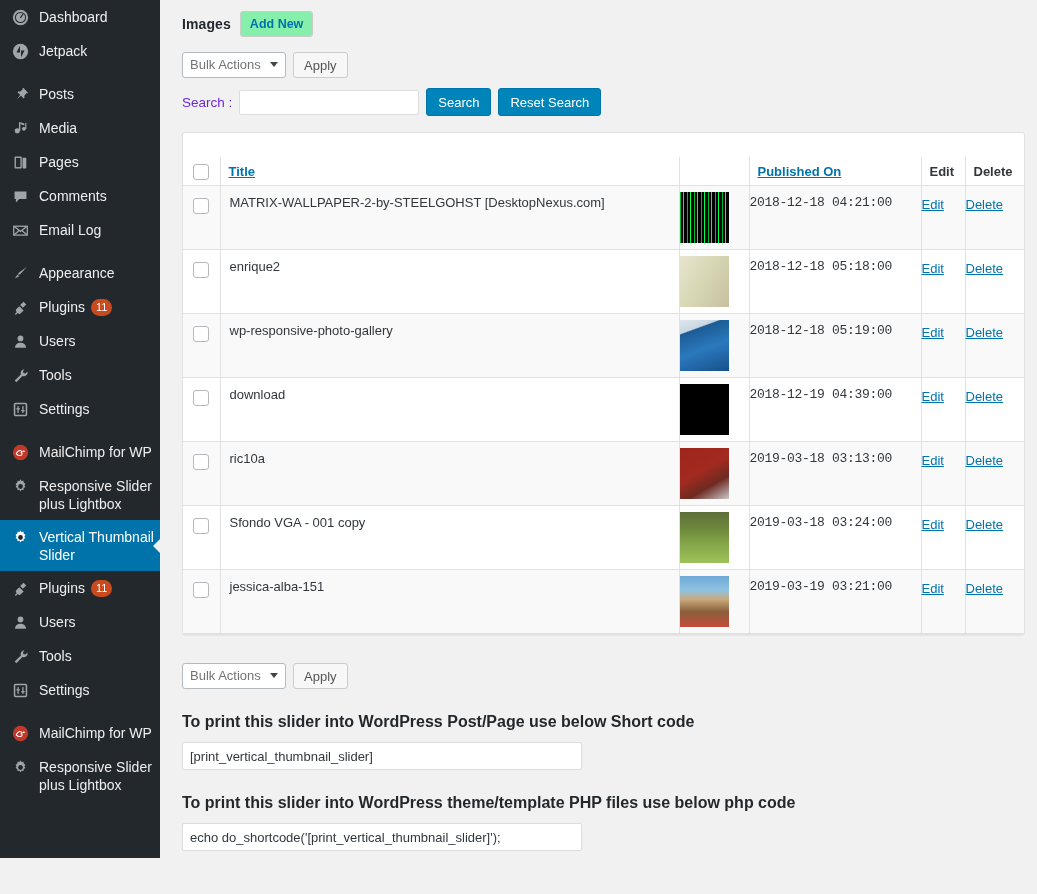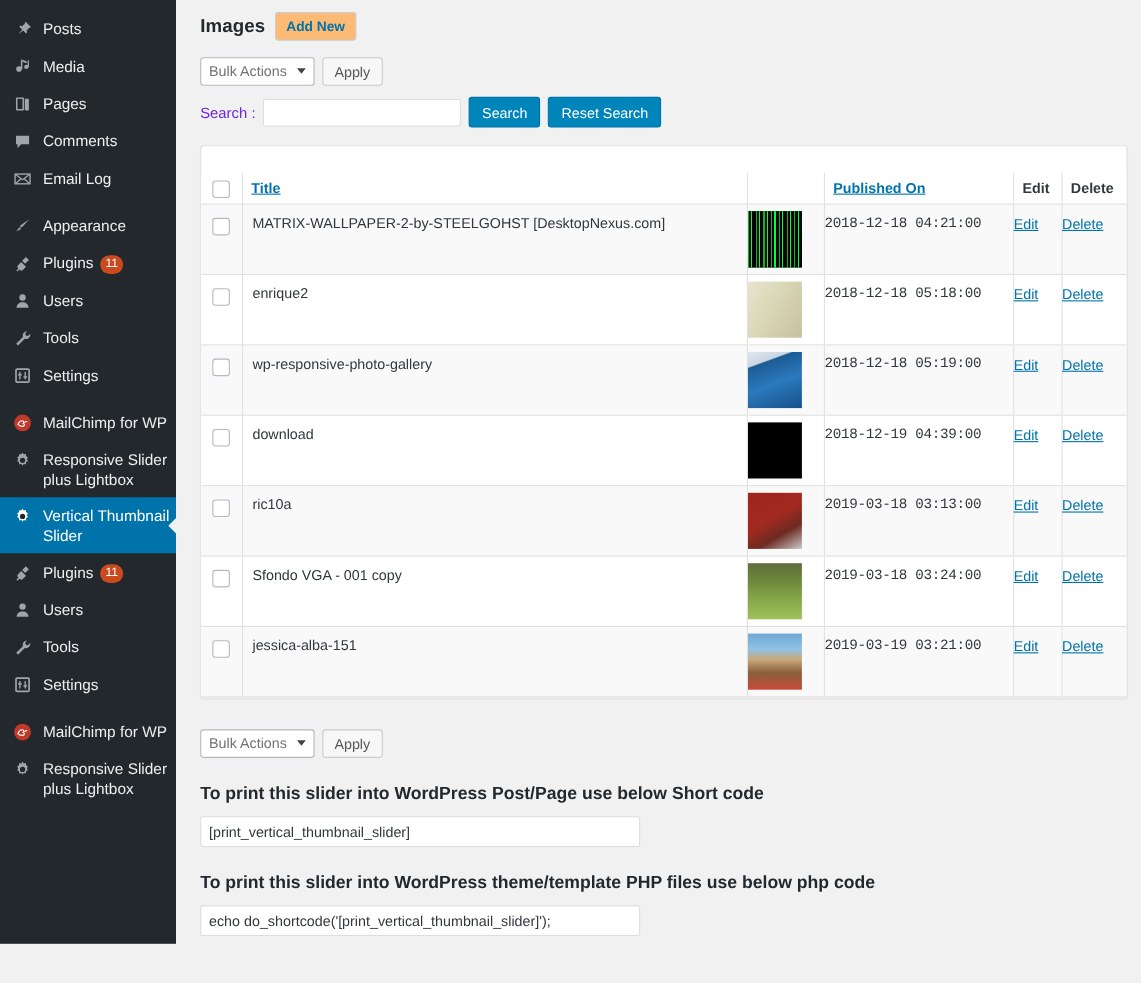--- a/index.html
+++ b/index.html
@@ -70,25 +70,25 @@
   
   #content {
     position: absolute; left: 160px; top: 0;
     width: 877px; height: 894px;
     background: #f1f1f1;
     padding: 9px 12px 0 22px;
   }
 
   .head-row { display: flex; align-items: center; gap: 9px; height: 30px; }
   .page-title {
-    font-size: 17px; font-weight: bold; color: #23282d;
+    font-size: 14px; font-weight: bold; color: #23282d;
     letter-spacing: .1px;
   }
   .btn-addnew {
-    background: #fdba74;
+    background: #86efac;
     border: 1px solid #ccc;
     border-radius: 3px;
     color: #0073aa;
     font-size: 12.5px; font-weight: bold;
     padding: 5px 9px;
     cursor: pointer;
     line-height: 14px;
   }
 
   .bulk-row { display: flex; align-items: center; gap: 7px; margin-top: 13px; }
@@ -231,20 +231,42 @@
     color: #32373c;
     outline: none;
   }
 </style>
 </head>
 <body>
 
 <div id="app">
 
   <nav id="sidebar">
+      <div class="menu-group">
+        <div class="menu-item">
+          <span class="mi-ico">
+            <svg width="17" height="17" viewBox="0 0 20 20">
+              <circle cx="10" cy="10" r="9" fill="currentColor"></circle>
+              <circle cx="10" cy="10" r="6.6" fill="#23282d"></circle>
+              <circle cx="10" cy="10" r="5.4" fill="currentColor"></circle>
+              <rect x="9.4" y="5" width="1.4" height="5.4" fill="#23282d" transform="rotate(35 10 10)"></rect>
+            </svg>
+          </span>
+          <span class="mi-label">Dashboard</span>
+        </div>
+        <div class="menu-item">
+          <span class="mi-ico">
+            <svg width="17" height="17" viewBox="0 0 20 20">
+              <circle cx="10" cy="10" r="9" fill="currentColor"></circle>
+              <path d="M9.4 3.2v8.1H5.2zM10.6 16.8V8.7h4.2z" fill="#23282d"></path>
+            </svg>
+          </span>
+          <span class="mi-label">Jetpack</span>
+        </div>
+      </div>
       <div class="menu-spacer"></div>
       <div class="menu-group">
         <div class="menu-item">
           <span class="mi-ico">
             <svg width="17" height="17" viewBox="0 0 20 20">
               <path d="M13.3 2.2l-1.1 1.1 .6 .6-3.5 2.9-1.6-.6-1.2 1.2 3.1 3.1-4 5 5-4 3.1 3.1 1.2-1.2-.6-1.6 2.9-3.5 .6 .6 1.1-1.1z" fill="currentColor"></path>
             </svg>
           </span>
           <span class="mi-label">Posts</span>
         </div>

